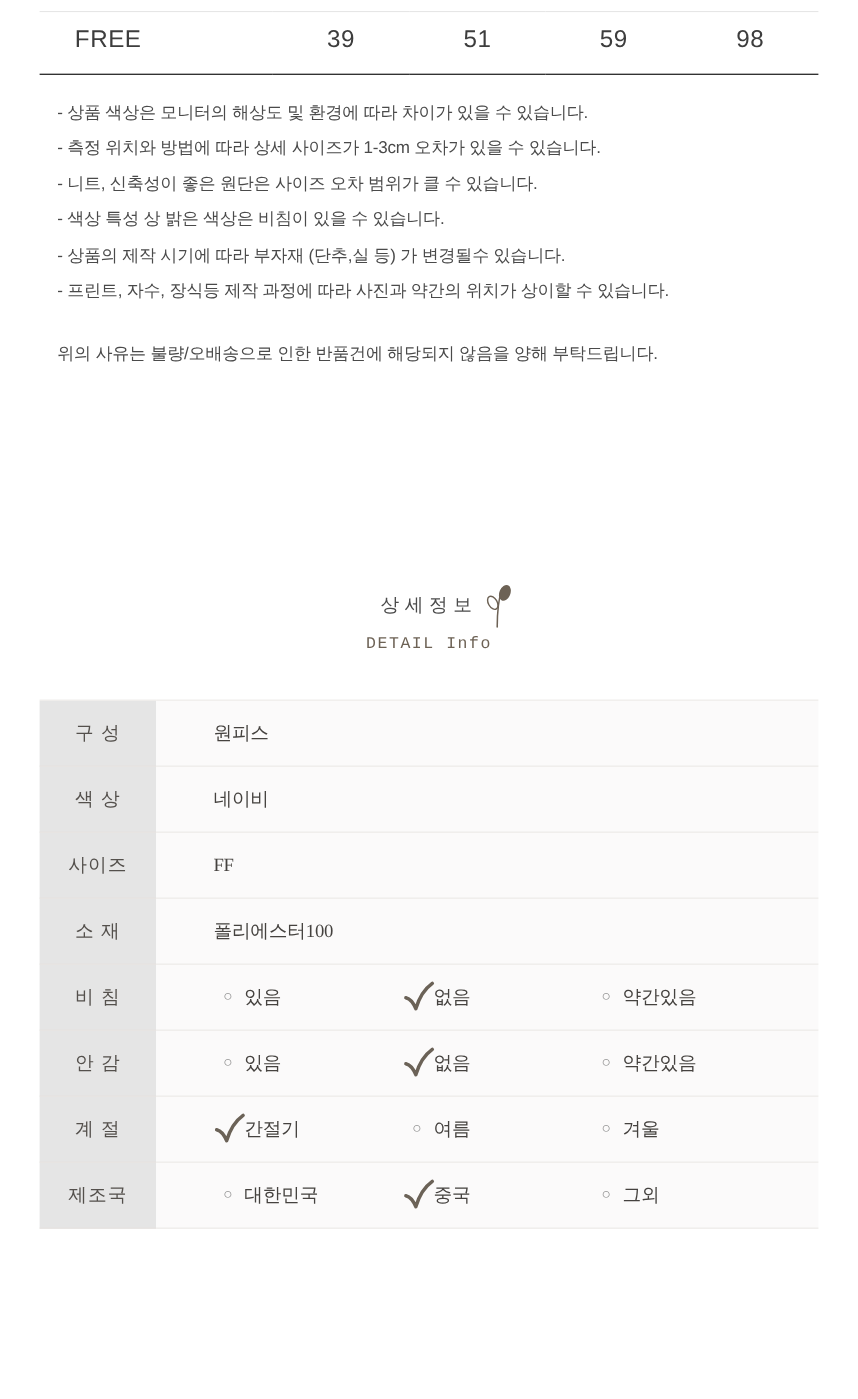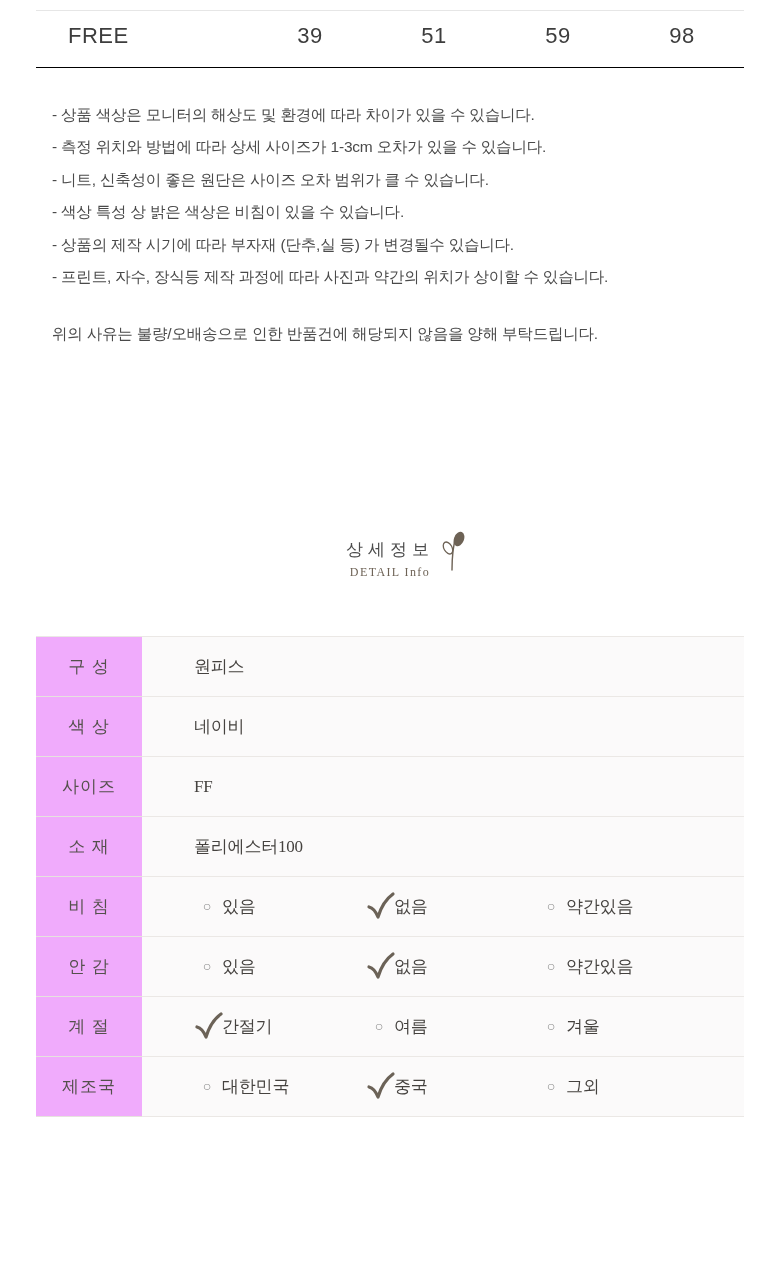--- a/index.html
+++ b/index.html
@@ -35,21 +35,21 @@
   }
   .size-table td.first {
     text-align: left;
     padding-left: 32px;
     width: 180px;
   }
 
   
   .notes {
     position: absolute;
-    top: 104px;
+    top: 92px;
     left: 52px;
     width: 690px;
   }
   .notes p {
     margin: 0 0 10px 0;
     font-size: 15.5px;
     line-height: 1.45;
     color: #4a4a4a;
     letter-spacing: -0.2px;
   }
@@ -74,42 +74,42 @@
     position: relative;
   }
   .detail-head .leaf {
     position: absolute;
     right: -32px;
     top: -8px;
     width: 34px;
     height: 42px;
   }
   .detail-head .en {
-    font-family: Liberation Serif, serif;
-    font-size: 12px;
+    font-family: Liberation Mono, monospace;
+    font-size: 15px;
     letter-spacing: 1.4px;
     color: #6d6255;
-    margin-top: 4px;
+    margin-top: 16px;
   }
 
   
   .spec {
     position: absolute;
     top: 636px;
     left: 36px;
     width: 708px;
     border-collapse: collapse;
     table-layout: fixed;
   }
   .spec tr {
     height: 60px;
   }
   .spec th {
     width: 104px;
-    background: #f0abfc;
+    background: #e5e5e5;
     border-bottom: 1px solid #e6e2de;
     font-weight: normal;
     font-size: 17px;
     color: #54504c;
     letter-spacing: 1px;
     text-align: center;
   }
   .spec td {
     background: #fbfafa;
     border-bottom: 1px solid #ebe8e5;

